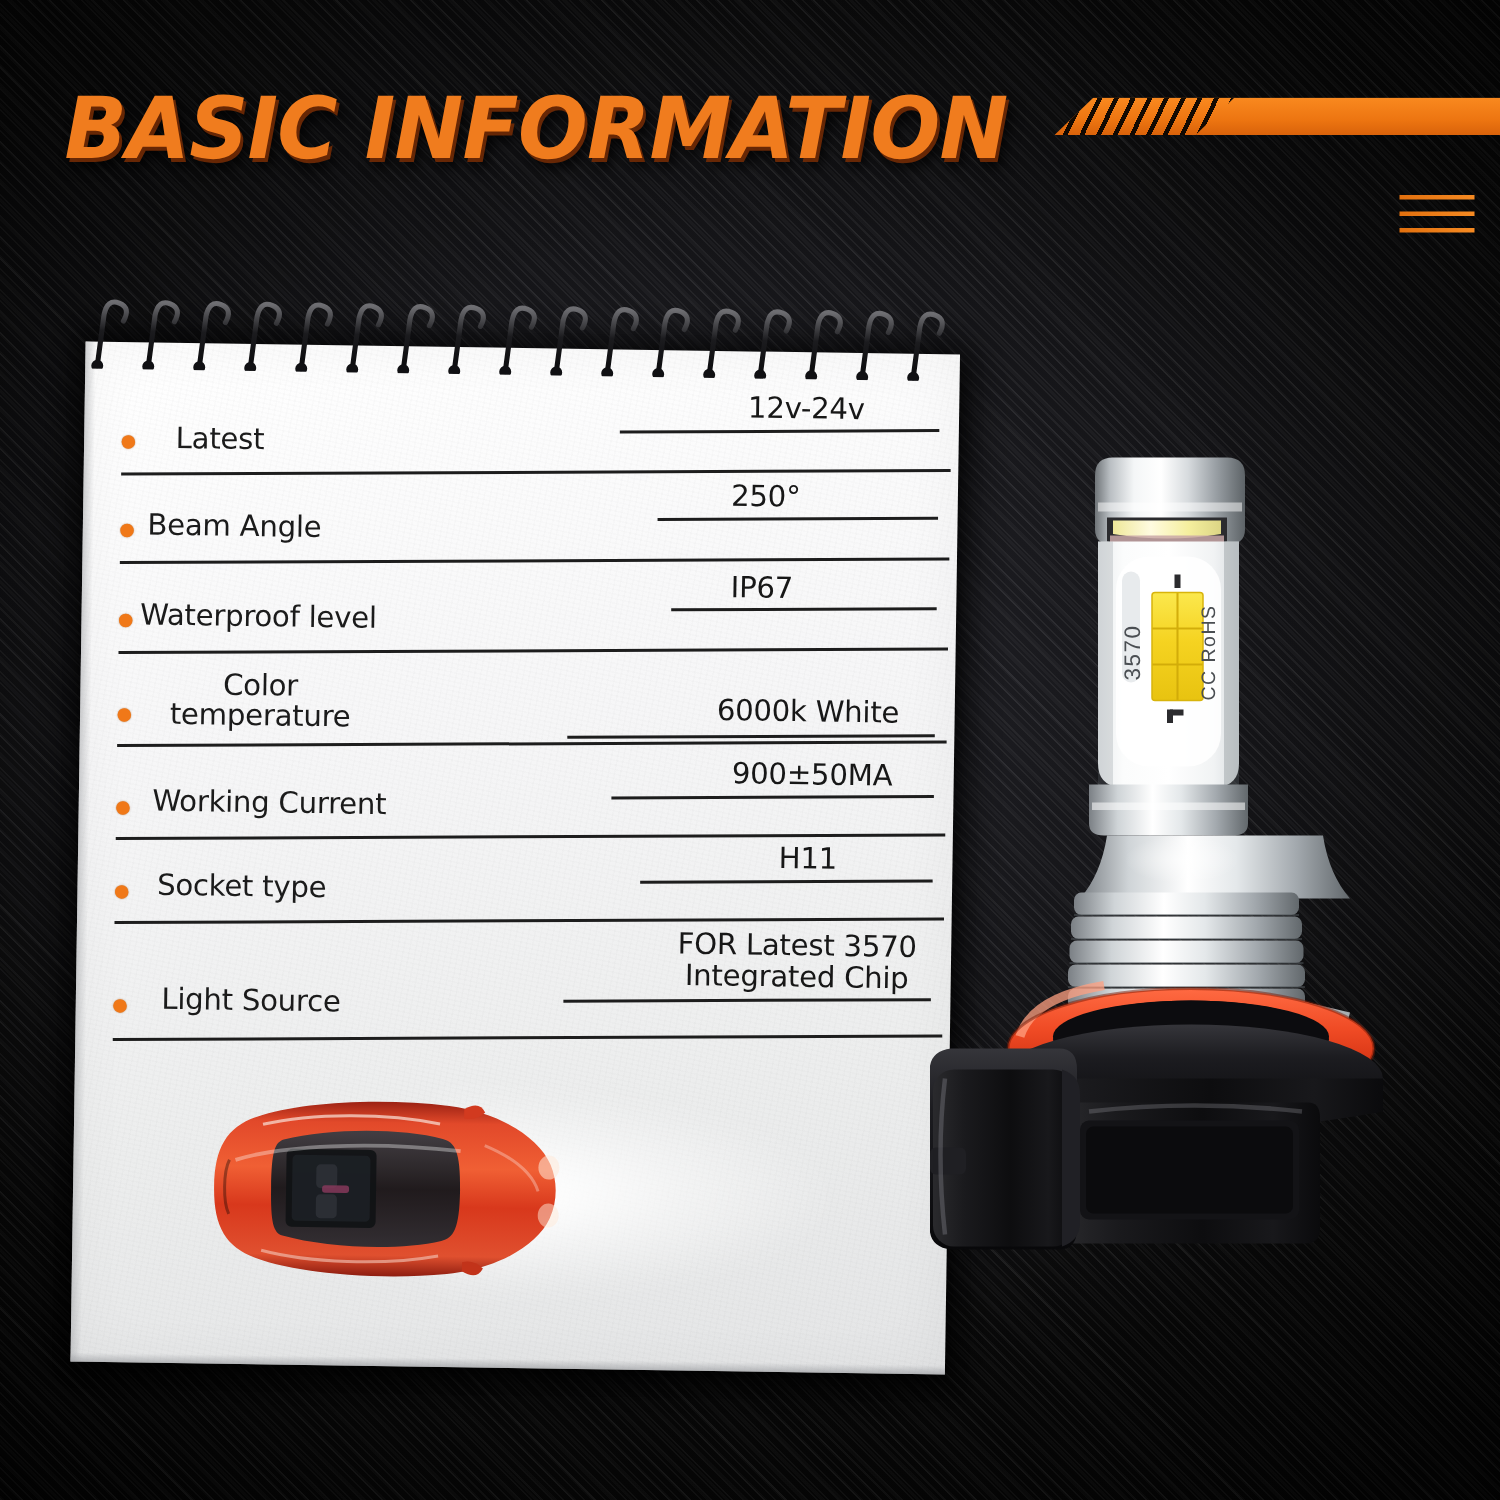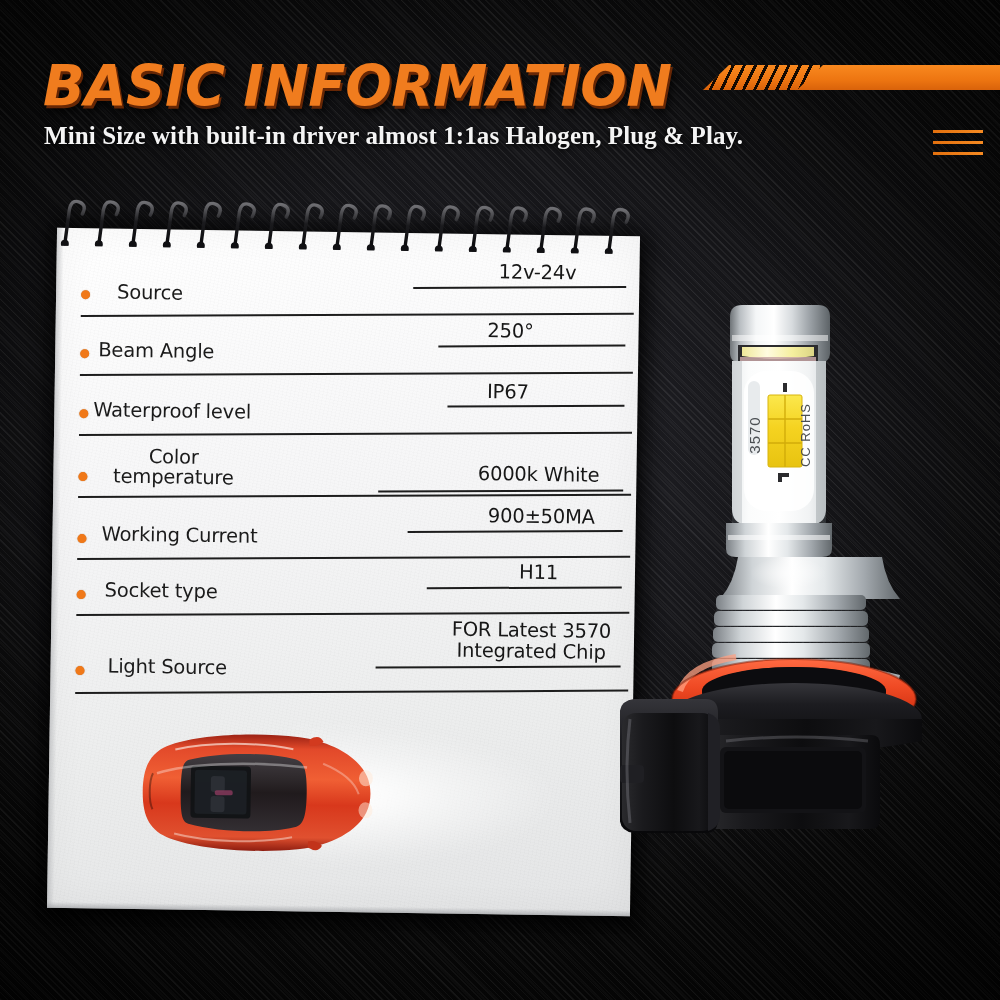--- a/index.html
+++ b/index.html
@@ -180,21 +180,20 @@
 </style>
 </head>
 <body>
 
 <div id="page">
 
   <div class="bg"></div>
   <div class="bg-vignette"></div>
 
   <div class="title">BASIC INFORMATION</div>
-  <div class="subtitle">Mini Size with built-in driver almost 1:1as Halogen, Plug &amp; Play.</div>
 
   <div class="banner"></div>
   <div class="banner-slashes"></div>
 
   <div class="triple-lines">
     <i></i>
       <i></i>
       <i></i>
   </div>
 
@@ -249,21 +248,21 @@
         <circle cx="484" cy="50" r="4"></circle>
           <circle cx="518" cy="50" r="4"></circle>
         <circle cx="552" cy="50" r="4"></circle>
       </g>
     </svg>
 
     <div class="spec-table">
 
       <div class="spec-row r0">
         <span class="bullet"></span>
-        <span class="spec-label">Source</span>
+        <span class="spec-label">Latest</span>
         <span class="spec-value">12v-24v</span>
         <span class="rule v"></span>
         <span class="rule l"></span>
       </div>
 
       <div class="spec-row r1">
         <span class="bullet"></span>
         <span class="spec-label">Beam Angle</span>
         <span class="spec-value">250°</span>
         <span class="rule v"></span>

